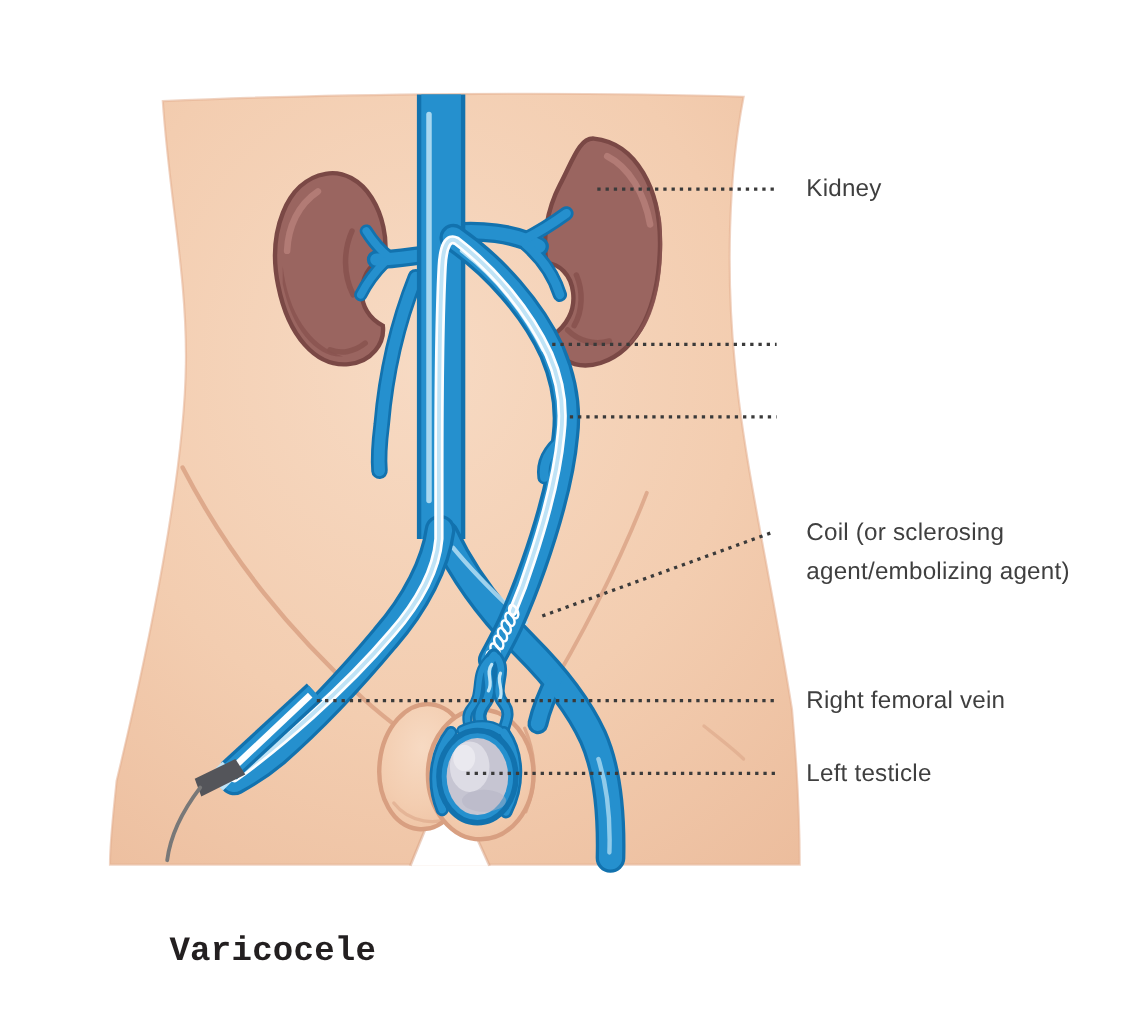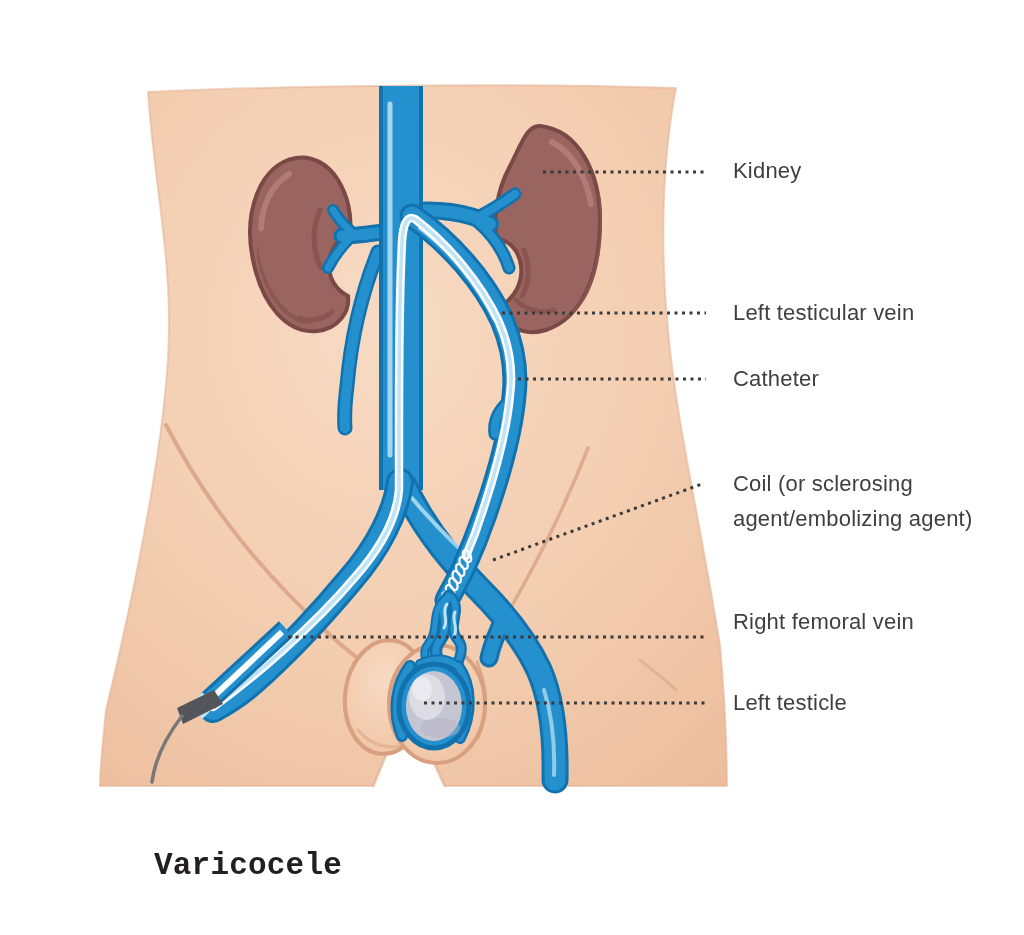--- a/index.html
+++ b/index.html
@@ -220,20 +220,18 @@
       <path class="leader" d="M 543 172 L 706 172"></path>
       <path class="leader" d="M 502 313 L 706 313"></path>
       <path class="leader" d="M 518 379 L 706 379"></path>
       <path class="leader" d="M 493 560 L 702 484"></path>
       <path class="leader" d="M 288 637 L 706 637"></path>
       <path class="leader" d="M 424 703 L 706 703"></path>
     </g>
   </svg>
 
   <div class="anno-label" style="left:733px;top:153px">Kidney</div>
-  <div class="anno-label" style="left:733px;top:295px">Left testicular vein</div>
-  <div class="anno-label" style="left:733px;top:361px">Catheter</div>
   <div class="anno-label wrap" style="left:733px;top:466px">Coil (or sclerosing agent/embolizing agent)</div>
-  <div class="anno-label" style="left:733px;top:604px">Right femoral vein</div>
+  <div class="anno-label" style="left:733px;top:619px">Right femoral vein</div>
   <div class="anno-label" style="left:733px;top:685px">Left testicle</div>
 
   <div id="title">Varicocele</div>
 </div>
 
 </body></html>

